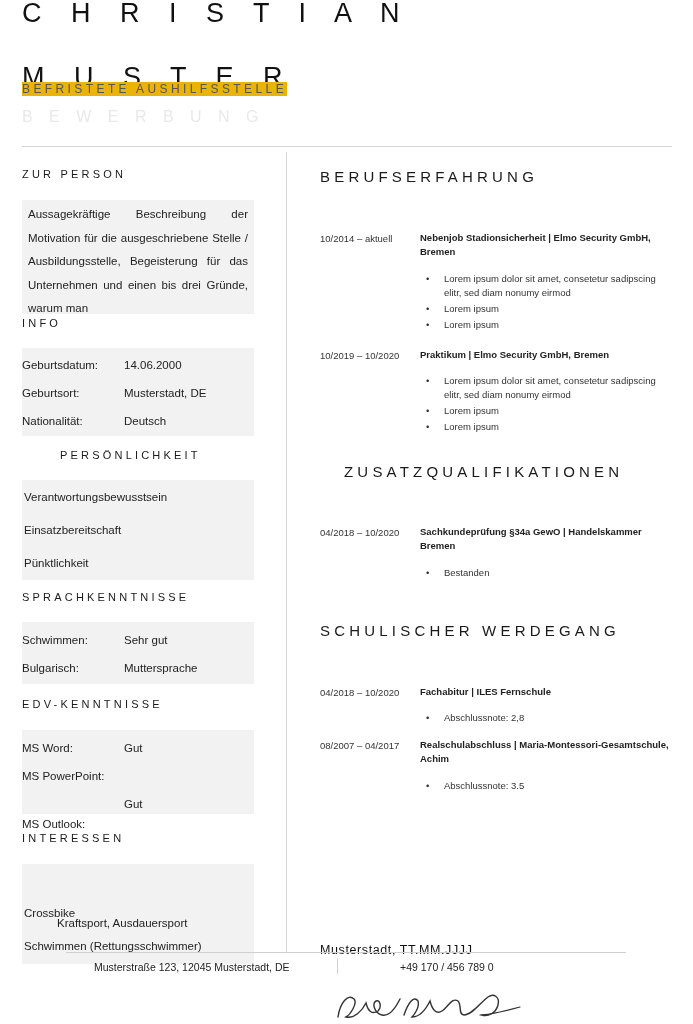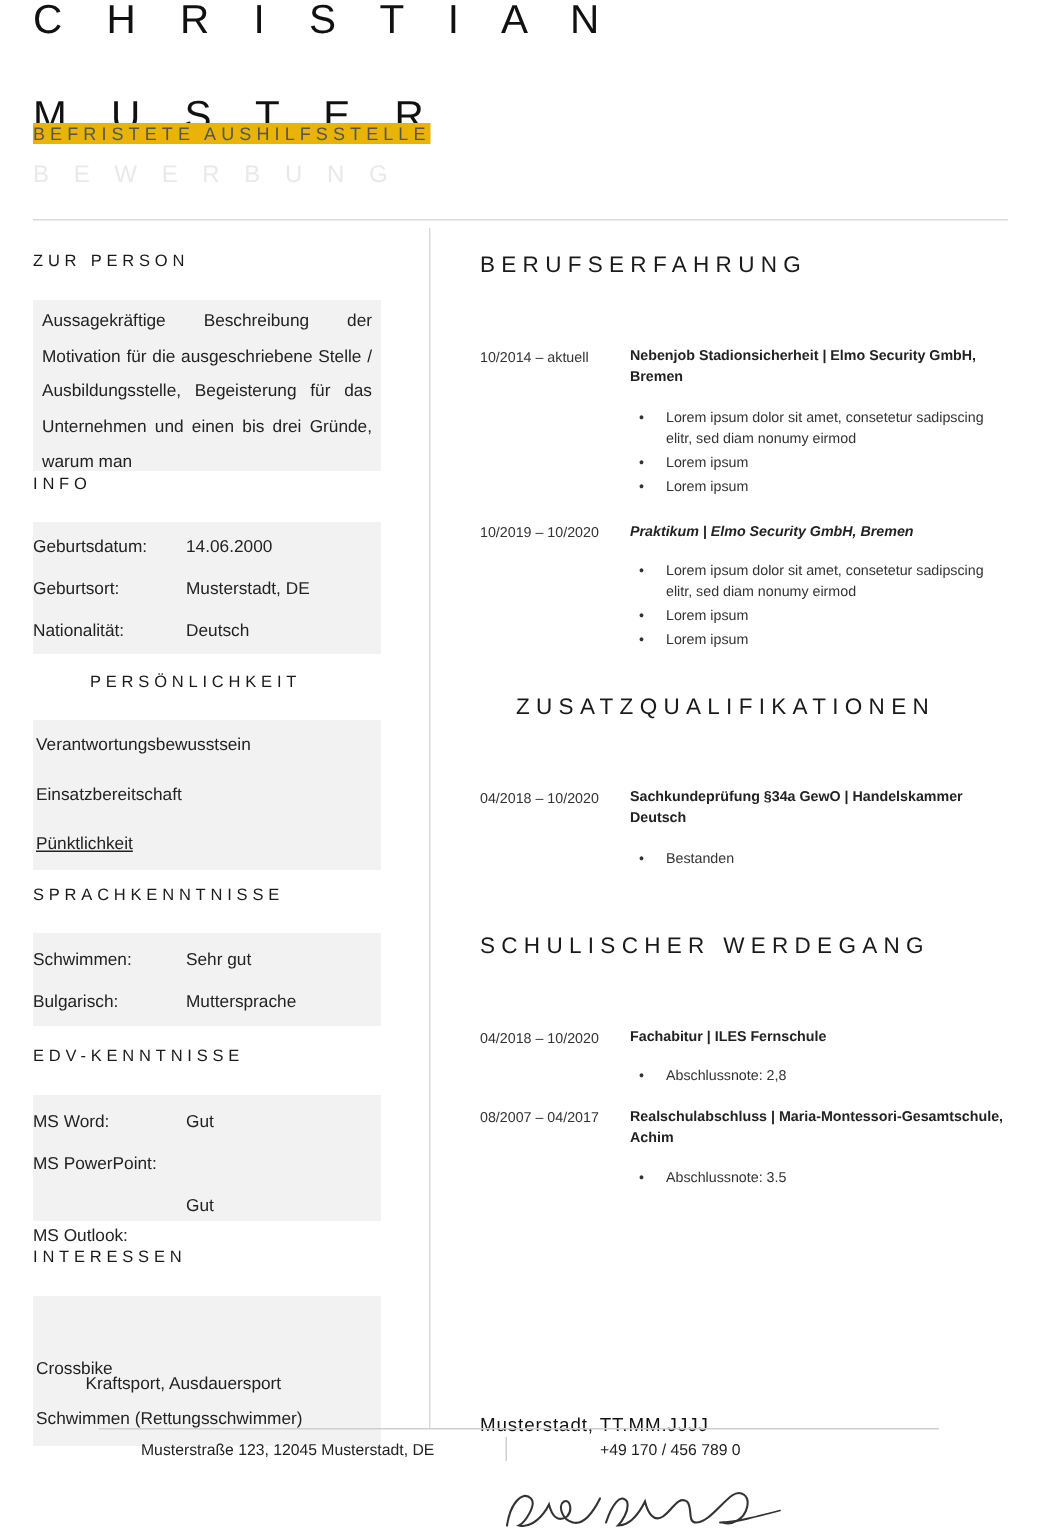--- a/index.html
+++ b/index.html
@@ -241,21 +241,21 @@
 <div class="kv" style="left:22px; top:414px; width:232px;">
   <span class="k">Nationalität:</span>
   <span class="v">Deutsch</span>
 </div>
 
 <div class="sec-h" style="left:22px; top:449px;padding-left:38px;">PERSÖNLICHKEIT</div>
 
 <div class="panel" style="top:480px; height:100px;"></div>
 <div class="li" style="top:491px;text-align:center;">Verantwortungsbewusstsein</div>
 <div class="li" style="top:524px;">Einsatzbereitschaft</div>
-<div class="li" style="top:557px;text-decoration:underline;">Pünktlichkeit</div>
+<div class="li" style="top:557px;">Pünktlichkeit</div>
 
 <div class="sec-h" style="left:22px; top:591px;">SPRACHKENNTNISSE</div>
 
 <div class="panel" style="top:622px; height:62px;"></div>
 <div class="kv" style="left:22px; top:633px; width:232px;">
   <span class="k">Schwimmen:</span>
   <span class="v">Sehr gut</span>
 </div>
 <div class="kv" style="left:22px; top:661px; width:232px;">
   <span class="k">Bulgarisch:</span>
@@ -288,31 +288,31 @@
 
 <div class="date" style="left:320px; top:231px;">10/2014 – aktuell</div>
 <div class="entry-title" style="top:231px;">Nebenjob Stadionsicherheit | Elmo Security GmbH, Bremen</div>
 <ul class="bullets" style="top:272px;">
   <li>Lorem ipsum dolor sit amet, consetetur sadipscing elitr, sed diam nonumy eirmod</li>
   <li>Lorem ipsum</li>
   <li>Lorem ipsum</li>
 </ul>
 
 <div class="date" style="left:320px; top:348px;">10/2019 – 10/2020</div>
-<div class="entry-title" style="top:348px;font-style:italic;">Praktikum | Elmo Security GmbH, Bremen</div>
+<div class="entry-title" style="top:348px;">Praktikum | Elmo Security GmbH, Bremen</div>
 <ul class="bullets" style="top:374px;">
   <li>Lorem ipsum dolor sit amet, consetetur sadipscing elitr, sed diam nonumy eirmod</li>
   <li>Lorem ipsum</li>
   <li>Lorem ipsum</li>
 </ul>
 
 <div class="sec-h big" style="left:320px; top:463px;margin-left:24px;">ZUSATZQUALIFIKATIONEN</div>
 
 <div class="date" style="left:320px; top:525px;">04/2018 – 10/2020</div>
-<div class="entry-title" style="top:525px;">Sachkundeprüfung §34a GewO | Handelskammer Deutsch</div>
+<div class="entry-title" style="top:525px;">Sachkundeprüfung §34a GewO | Handelskammer Bremen</div>
 <ul class="bullets" style="top:566px;">
   <li>Bestanden</li>
 </ul>
 
 <div class="sec-h big" style="left:320px; top:622px;">SCHULISCHER WERDEGANG</div>
 
 <div class="date" style="left:320px; top:685px;">04/2018 – 10/2020</div>
 <div class="entry-title" style="top:685px;">Fachabitur | ILES Fernschule</div>
 <ul class="bullets" style="top:711px;">
   <li>Abschlussnote: 2,8</li>

